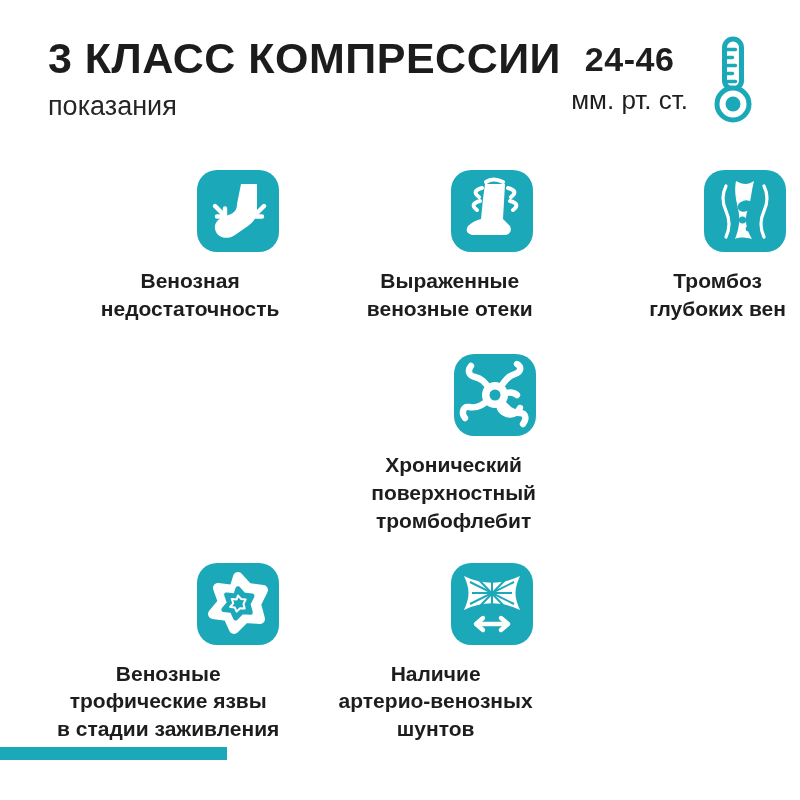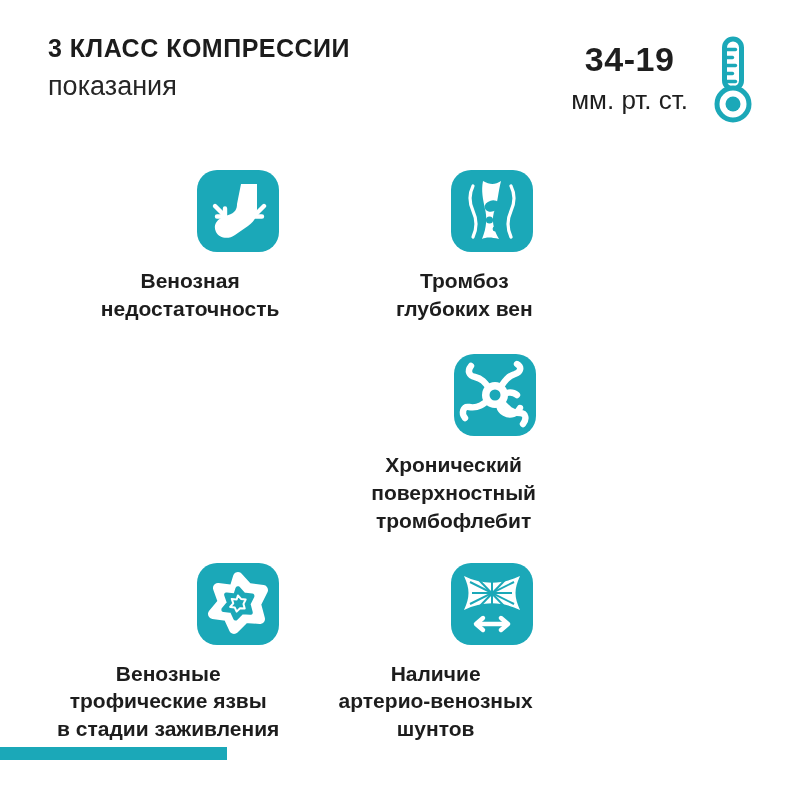--- a/index.html
+++ b/index.html
@@ -4,21 +4,21 @@
 <style>
   :root { --accent:#1BA8B8; --ink:#1e1e1e; }
   * { margin:0; padding:0; box-sizing:border-box; }
   html,body { width:800px; height:800px; background:#ffffff;
     font-family:"Liberation Sans", sans-serif; color:var(--ink); overflow:hidden; }
   .page { position:relative; width:800px; height:800px; }
 
   
   .header { display:flex; justify-content:space-between; align-items:flex-start;
     padding:34px 40px 0 48px; }
-  .title { font-size:25px; font-weight:800; letter-spacing:.5px; color:#1c1c1c; }
+  .title { font-size:43px; font-weight:800; letter-spacing:.5px; color:#1c1c1c; }
   .subtitle { font-size:27px; font-weight:400; margin-top:8px; color:#262626; }
   .pressure-wrap { display:flex; align-items:flex-start; gap:14px; }
   .pressure { display:flex; flex-direction:column; align-items:center; margin-top:6px; }
   .pressure-value { font-size:34px; font-weight:800; letter-spacing:.5px; }
   .pressure-unit { font-size:26px; font-weight:400; margin-top:6px; }
   .thermo { display:block; }
 
   
   .row3 { display:grid; grid-template-columns:1fr 1fr 1fr; padding:0 14px 0 26px; }
   .row-first { margin-top:42px; }
@@ -44,21 +44,21 @@
 
 <div class="page">
 
   <div class="header">
     <div>
       <div class="title">3 КЛАСС КОМПРЕССИИ</div>
       <div class="subtitle">показания</div>
     </div>
     <div class="pressure-wrap">
       <div class="pressure">
-        <div class="pressure-value">34-19</div>
+        <div class="pressure-value">24-46</div>
         <div class="pressure-unit">мм. рт. ст.</div>
       </div>
       <span>
         <svg class="thermo" width="58" height="94" viewBox="0 0 58 94">
           <rect x="22.5" y="5" width="17" height="50" rx="8.5" fill="none" class="acc-stroke" stroke-width="5"></rect>
           <g class="acc-stroke" stroke-width="3.4" stroke-linecap="round">
             <path d="M24.5 15.5 h9"></path>
               <path d="M24.5 23.5 h6"></path>
             <path d="M24.5 31.5 h9"></path>
               <path d="M24.5 39.5 h6"></path>
@@ -79,20 +79,36 @@
           <g stroke="#ffffff" stroke-width="4.4" fill="none" stroke-linecap="round" stroke-linejoin="round">
             <path d="M17 35 l10 10"></path>
               <path d="M27 37.5 v8 h-8"></path>
             <path d="M66 35 l-10 10"></path>
               <path d="M56 37.5 v8 h8"></path>
           </g>
         </svg>
       </div>
       <div class="card-label">Венозная
 недостаточность</div>
+    </div>
+    <div class="card">
+      <div class="icon-box">
+        <svg width="80" height="80" viewBox="0 0 80 80">
+          <path fill="#ffffff" d="M33 13 L53 13 L51 48 L58 55 Q61 62 54 64 L20 64 Q12 62 16 55 Q21 50 29 48 L31 28 Z"></path>
+          <g stroke="#ffffff" stroke-width="4" fill="none" stroke-linecap="round">
+            <path d="M30 17 q-11 3 -3 9"></path>
+              <path d="M28 30 q-11 3 -3 9"></path>
+            <path d="M56 17 q11 3 3 9"></path>
+              <path d="M58 30 q11 3 3 9"></path>
+            <path d="M34 11 q7 -5 17 0"></path>
+          </g>
+        </svg>
+      </div>
+      <div class="card-label">Выраженные
+венозные отеки</div>
     </div>
     <div class="card">
       <div class="icon-box">
         <svg width="80" height="80" viewBox="0 0 80 80">
           <g stroke="#ffffff" stroke-width="3.2" fill="none" stroke-linecap="round">
             <path d="M21 15 q-6 12 0 25 q6 13 0 26"></path>
             <path d="M59 15 q6 12 0 25 q-6 13 0 26"></path>
           </g>
           <path fill="#ffffff" d="M31 10 C38 14 43 14 49 10 C46 22 46 30 43 38 C39 48 41 58 47 68 C39 66 34 66 30 68 C35 56 35 46 33 38 C31 28 29 20 31 10 Z"></path>
           <ellipse cx="40" cy="35" rx="7.5" ry="5.5" class="acc-fill" transform="rotate(-15 40 35)"></ellipse>

